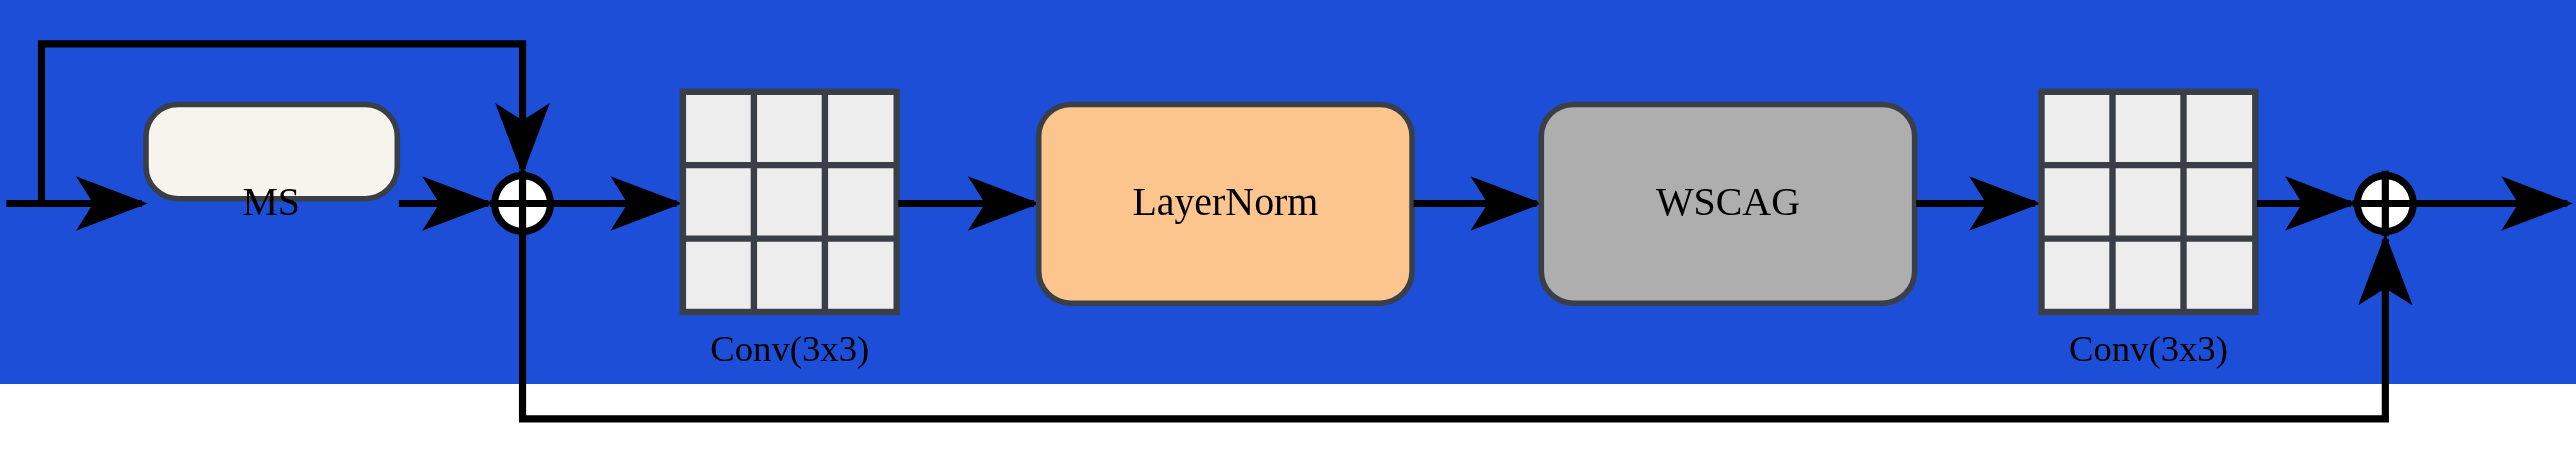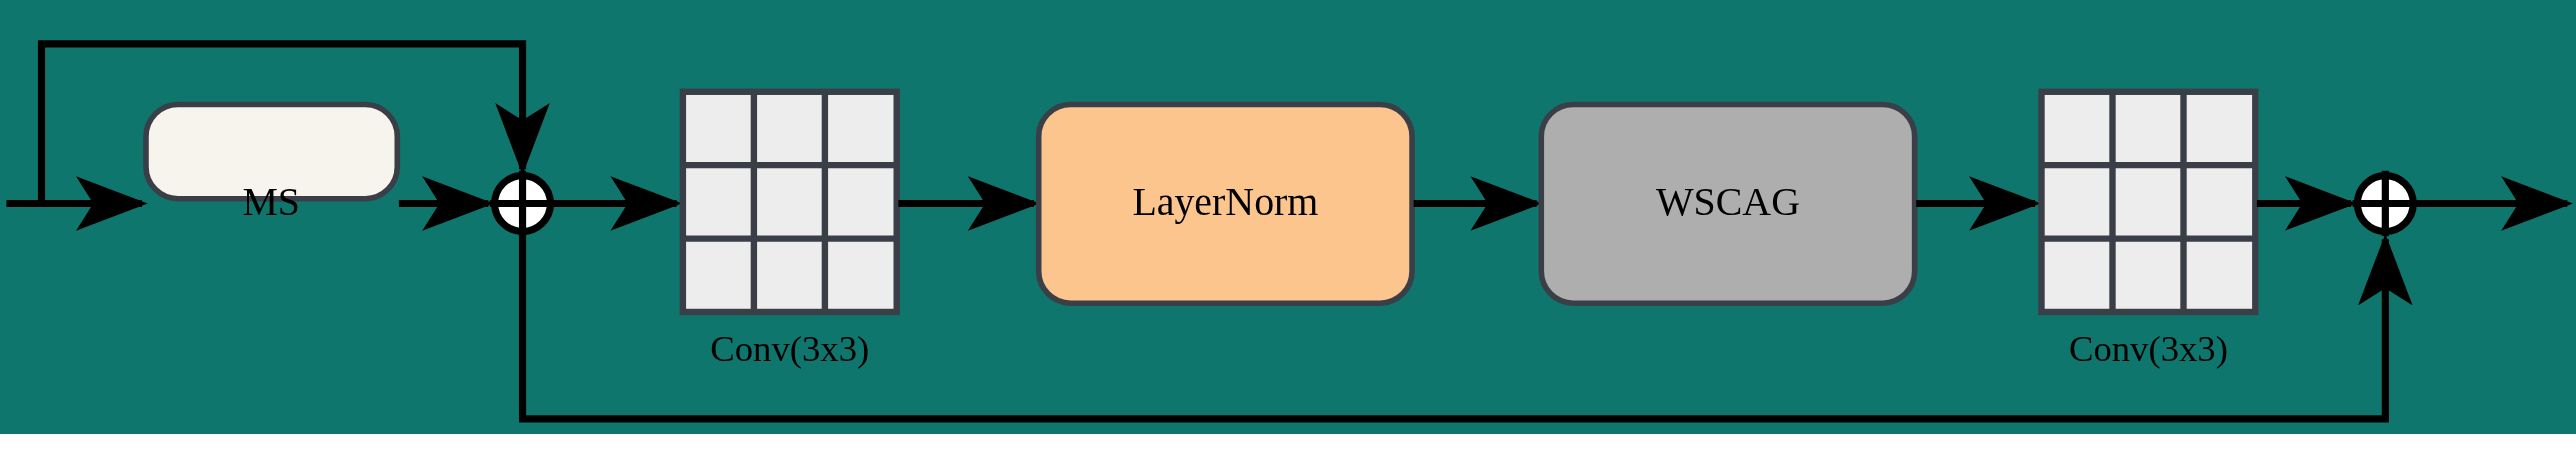--- a/index.html
+++ b/index.html
@@ -10,22 +10,22 @@
   }
   body {
     width: 2576px;
     height: 454px;
     font-family: "Liberation Serif", "DejaVu Serif", serif;
     overflow: hidden;
   }
   #diagram-root {
     position: relative;
     width: 2576px;
-    height: 434px;
-    background: #0f766e;
+    height: 384px;
+    background: #1d4ed8;
   }
   svg#diagram-svg {
     display: block;
     width: 2576px;
     height: 454px;
   }
   .node-label {
     font-family: "Liberation Serif", "DejaVu Serif", serif;
     fill: #000000;
     text-anchor: middle;

